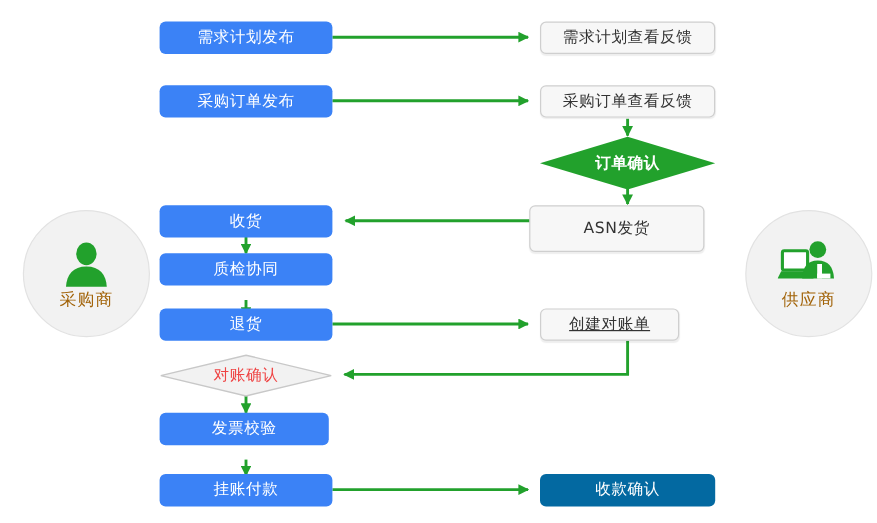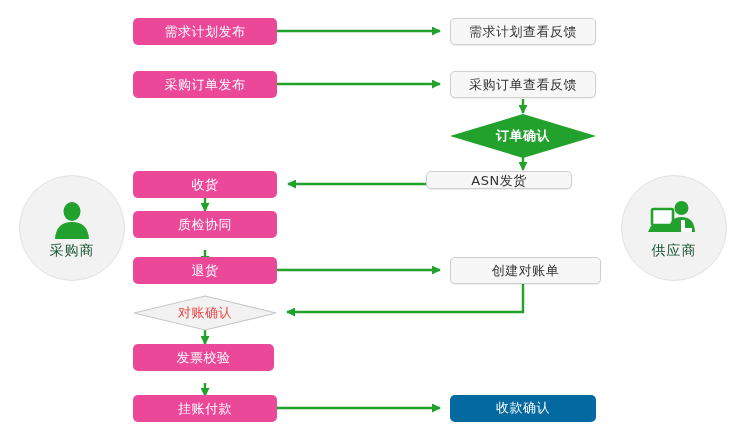--- a/index.html
+++ b/index.html
@@ -33,21 +33,21 @@
     display: flex;
     align-items: center;
     justify-content: center;
     font-size: 13px;
     line-height: 1;
     letter-spacing: 0.5px;
     white-space: nowrap;
     z-index: 3;
   }
   .node-green {
-    background: #ec4899;
+    background: #3b82f6;
     color: #ffffff;
     border-radius: 5px;
   }
   .node-plain {
     background: #f7f7f7;
     color: #333333;
     border: 1px solid #cfcfcf;
     border-radius: 5px;
     box-shadow: 0 1px 1px rgba(0,0,0,0.07);
   }
@@ -98,21 +98,21 @@
     z-index: 3;
   }
   .role-icon {
     width: 52px;
     height: 42px;
     display: block;
     margin-bottom: 1px;
   }
   .role-label {
     font-size: 14px;
-    color: #14532d;
+    color: #a16207;
     letter-spacing: 1px;
     line-height: 1;
   }
 </style>
 </head>
 <body>
 
 <div id="diagram">
 
   <svg id="edges" viewBox="0 0 731 436" width="731" height="436">
@@ -212,25 +212,25 @@
     <span>采购订单查看反馈</span>
   </div>
 
   <div class="diamond diamond-green" style="left:450px; top:114px; width:146px; height:44px;">
     <svg class="dia-shape" viewBox="0 0 146 44" preserveAspectRatio="none">
       <polygon points="73,0 146,22 73,44 0,22" fill="#22a12c"></polygon>
     </svg>
     <span class="dia-label">订单确认</span>
   </div>
 
-  <div class="node node-plain" style="left:426px; top:171px; width:146px; height:18px;">
+  <div class="node node-plain" style="left:441px; top:171px; width:146px; height:39px;">
     <span>ASN发货</span>
   </div>
 
-  <div class="node node-plain" style="left:450px; top:257px; width:151px; height:27px;">
+  <div class="node node-plain" style="left:450px; top:257px; width:116px; height:27px;text-decoration:underline;">
     <span>创建对账单</span>
   </div>
 
   <div class="node node-red" style="left:450px; top:395px; width:146px; height:27px;">
     <span>收款确认</span>
   </div>
 
 </div>
 
 </body></html>

